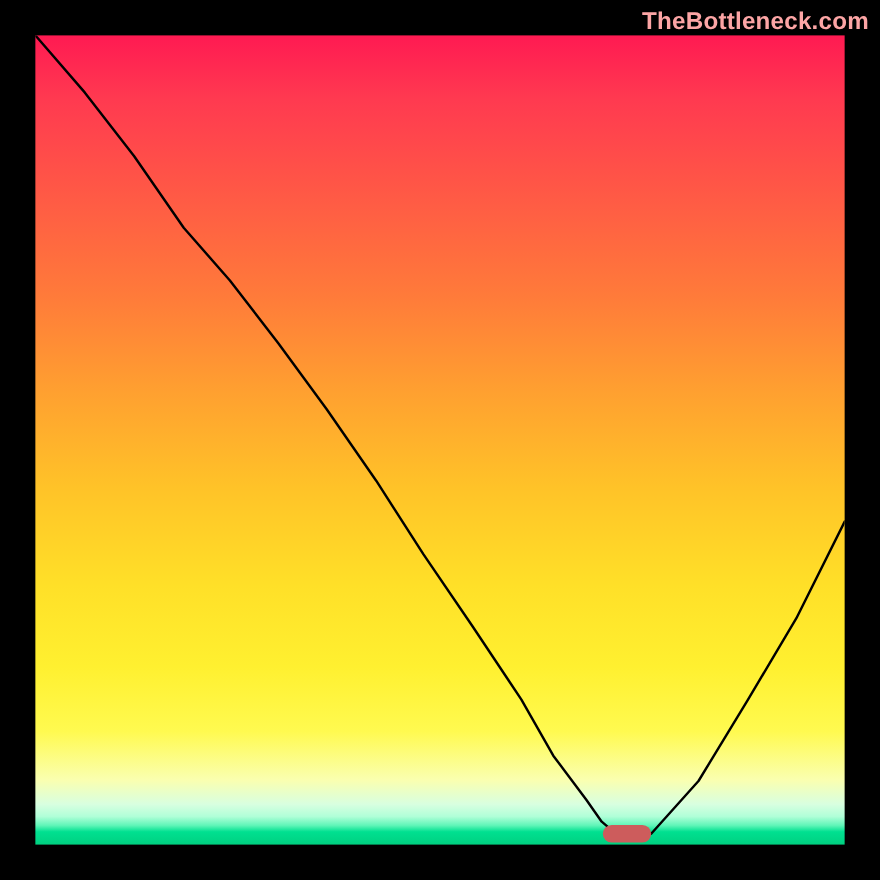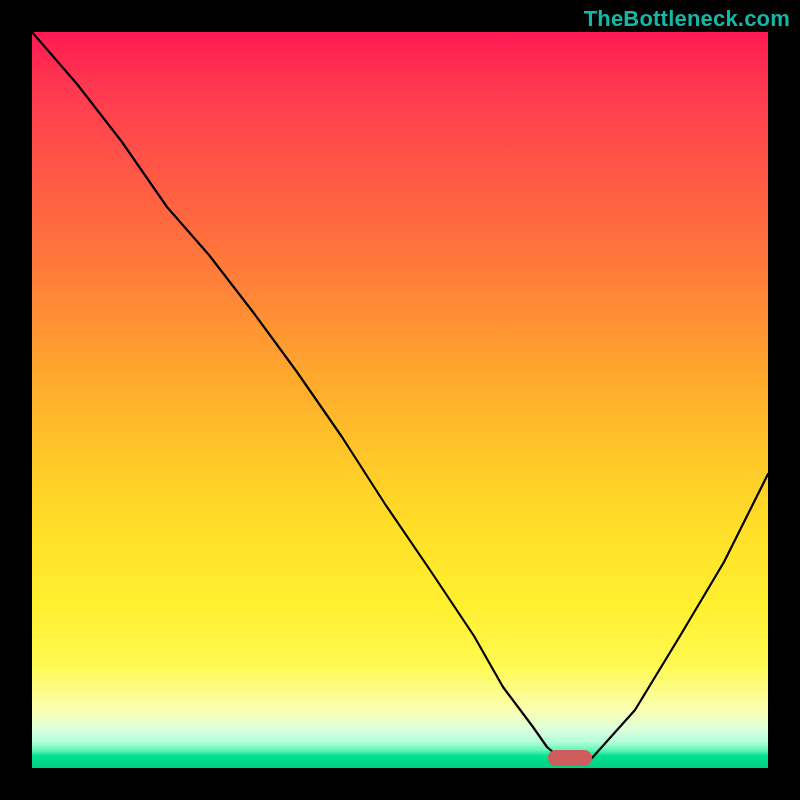--- a/index.html
+++ b/index.html
@@ -65,21 +65,21 @@
     fill: #cd5c5c;
     stroke: none;
   }
   .watermark {
     position: absolute;
     top: 6px;
     right: 10px;
     font-family: Arial, Helvetica, sans-serif;
     font-size: 22px;
     font-weight: 600;
-    color: #14b8a6;
+    color: #fca5a5;
     letter-spacing: 0.2px;
   }
 </style>
 </head>
 <body>
 
 <div class="frame">
   <div class="plot">
     <div class="gradient"></div>
     <svg class="curve" viewBox="0 0 736 736">

